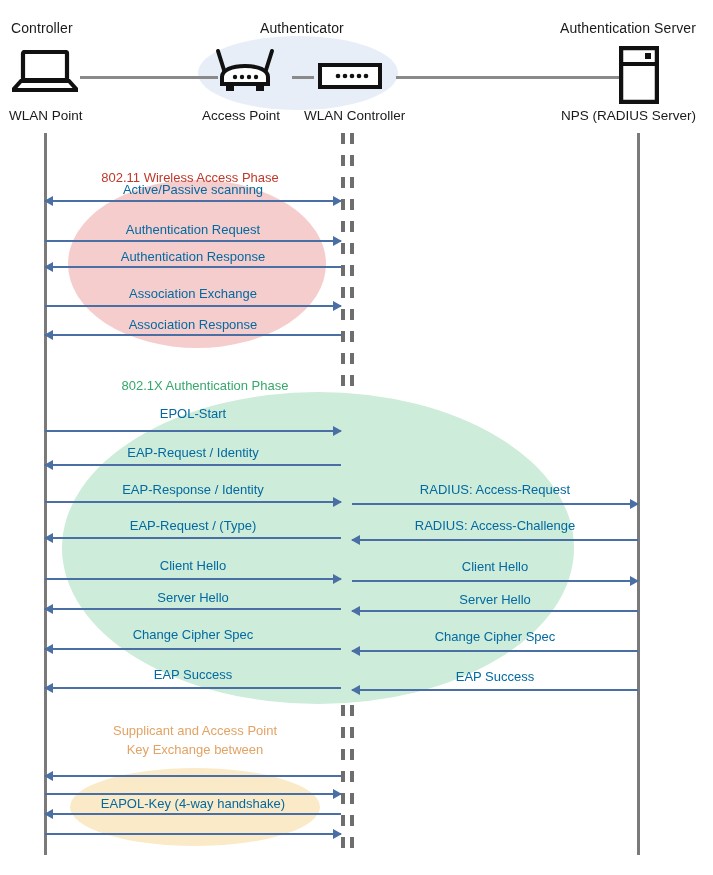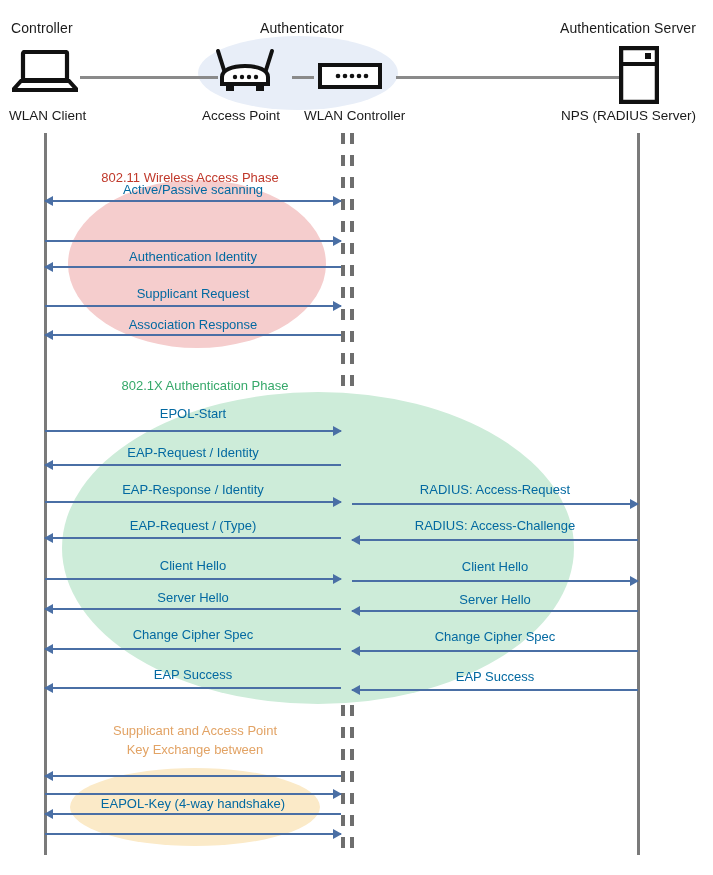--- a/index.html
+++ b/index.html
@@ -170,21 +170,21 @@
   </div>
 
   <div class="icon-wrap" style="left:619px; top:46px; width:40px; height:58px;">
     <svg width="40" height="58" viewBox="0 0 40 58">
       <rect x="2" y="2" width="36" height="54" fill="#fff" stroke="#111" stroke-width="4.5"></rect>
       <line x1="2" y1="18" x2="38" y2="18" stroke="#111" stroke-width="4"></line>
       <rect x="26" y="7" width="6" height="6" fill="#111"></rect>
     </svg>
   </div>
 
-  <div class="actor-caption" style="left:9px; top:108px;">WLAN Client</div>
+  <div class="actor-caption" style="left:9px; top:108px;">WLAN Point</div>
   <div class="actor-caption" style="left:202px; top:108px;">Access Point</div>
   <div class="actor-caption" style="left:304px; top:108px;">WLAN Controller</div>
   <div class="actor-caption" style="left:561px; top:108px;">NPS (RADIUS Server)</div>
 
   <div class="lifeline" style="left:44px; top:133px; height:722px;"></div>
   <div class="lifeline-dash" style="left:341px; top:133px; height:722px;"></div>
   <div class="lifeline-dash" style="left:350px; top:133px; height:722px;"></div>
   <div class="lifeline" style="left:637px; top:133px; height:722px;"></div>
 
   <div class="phase-blob blob-80211" style="left:68px; top:180px; width:258px; height:168px;"></div>
@@ -202,32 +202,33 @@
     <div class="shaft"></div>
     <div class="head"></div>
     <div class="head" style="left:-1px; right:auto; border-right:9px solid #4a6fa5; border-left:none;"></div>
   </div>
   <div class="msg-label" style="left:45px; top:182px; width:296px;">Active/Passive scanning</div>
 
   <div class="msg to-right" style="left:45px; top:240px; width:296px;">
     <div class="shaft"></div>
     <div class="head"></div>
   </div>
+  <div class="msg-label" style="left:45px; top:222px; width:296px;">Authentication Request</div>
 
   <div class="msg to-left" style="left:45px; top:266px; width:296px;">
     <div class="shaft"></div>
     <div class="head"></div>
   </div>
-  <div class="msg-label" style="left:45px; top:249px; width:296px;">Authentication Identity</div>
+  <div class="msg-label" style="left:45px; top:249px; width:296px;">Authentication Response</div>
 
   <div class="msg to-right" style="left:45px; top:305px; width:296px;">
     <div class="shaft"></div>
     <div class="head"></div>
   </div>
-  <div class="msg-label" style="left:45px; top:286px; width:296px;">Supplicant Request</div>
+  <div class="msg-label" style="left:45px; top:286px; width:296px;">Association Exchange</div>
 
   <div class="msg to-left" style="left:45px; top:334px; width:296px;">
     <div class="shaft"></div>
     <div class="head"></div>
   </div>
   <div class="msg-label" style="left:45px; top:317px; width:296px;">Association Response</div>
 
   <div class="msg to-right" style="left:45px; top:430px; width:296px;">
     <div class="shaft"></div>
     <div class="head"></div>

